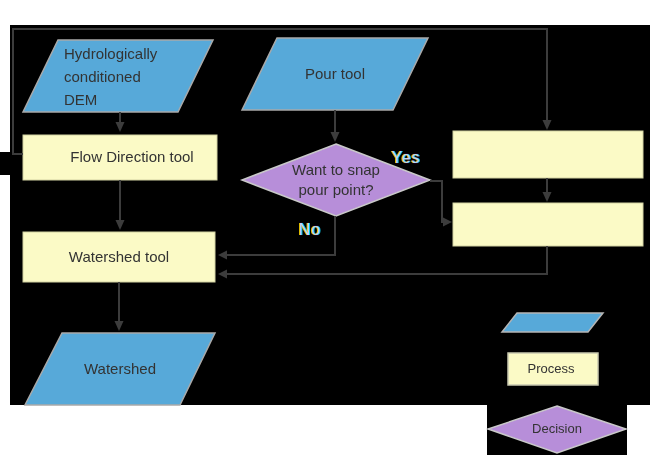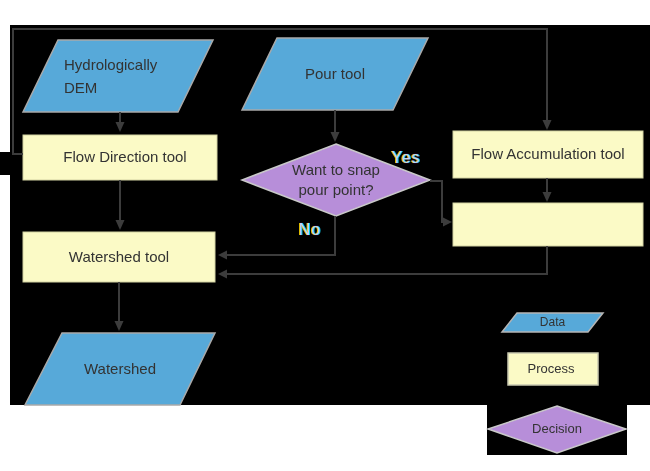--- a/index.html
+++ b/index.html
@@ -10,21 +10,21 @@
   .canvas{position:absolute;left:10px;top:25px;width:640px;height:380px;background:#000000;}
   .decision-ext{position:absolute;left:487px;top:404px;width:140px;height:51px;background:#000000;}
   .edge-tab{position:absolute;left:0;top:152px;width:10px;height:23px;background:#000000;}
   svg.layer{position:absolute;left:0;top:0;width:650px;height:471px;}
   .lbl{
     position:absolute;color:#333333;font-size:15px;line-height:1.25;
     display:flex;align-items:center;justify-content:center;text-align:center;
   }
   .lbl-dem{left:64px;top:41px;width:132px;height:70px;flex-direction:column;
     align-items:flex-start;justify-content:center;text-align:center;line-height:23px;}
-  .lbl-flowdir{left:28px;top:135px;width:194px;height:45px;}
+  .lbl-flowdir{left:35px;top:135px;width:194px;height:45px;}
   .lbl-pour{left:260px;top:38px;width:150px;height:72px;}
   .lbl-flowaccum{left:453px;top:131px;width:190px;height:47px;}
   .lbl-snaptool{left:453px;top:203px;width:190px;height:43px;}
   .lbl-wtool{left:23px;top:232px;width:192px;height:50px;}
   .lbl-wshed{left:40px;top:333px;width:160px;height:72px;}
   .lbl-diamond{left:256px;top:151px;width:160px;height:58px;flex-direction:column;line-height:20px;}
   .lbl-branch{
     font-size:16px;letter-spacing:1px;color:#bcd2ff;
     text-shadow:-1px 0 0 #e8c400,1px 0 0 #00c8e0,0 0 1px #c400c4;
   }
@@ -79,39 +79,38 @@
       <polygon points="542.5,120 551.5,120 547,130"></polygon>
       <polygon points="542.5,192 551.5,192 547,202"></polygon>
       <polygon points="443,217.5 443,226.5 452,222"></polygon>
       <polygon points="227,250.5 227,259.5 218,255"></polygon>
       <polygon points="227,269.5 227,278.5 218,274"></polygon>
     </g>
   </svg>
 
   <div class="lbl lbl-dem">
     <span>Hydrologically</span>
+    <span>conditioned</span>
     <span>DEM</span>
   </div>
 
   <div class="lbl lbl-flowdir">Flow Direction tool</div>
 
   <div class="lbl lbl-pour">Pour tool</div>
 
-  <div class="lbl lbl-flowaccum">Flow Accumulation tool</div>
 
   <div class="lbl lbl-diamond">
     <span>Want to snap</span>
     <span>pour point?</span>
   </div>
 
 
   <div class="lbl lbl-wshed">Watershed</div>
 
   <div class="lbl lbl-wtool">Watershed tool</div>
 
   <div class="lbl lbl-branch lbl-yes">Yes</div>
   <div class="lbl lbl-branch lbl-no">No</div>
 
-  <div class="lbl lbl-legend-data">Data</div>
   <div class="lbl lbl-legend-process">Process</div>
   <div class="lbl lbl-legend-decision">Decision</div>
 
 </div>
 
 </body></html>

